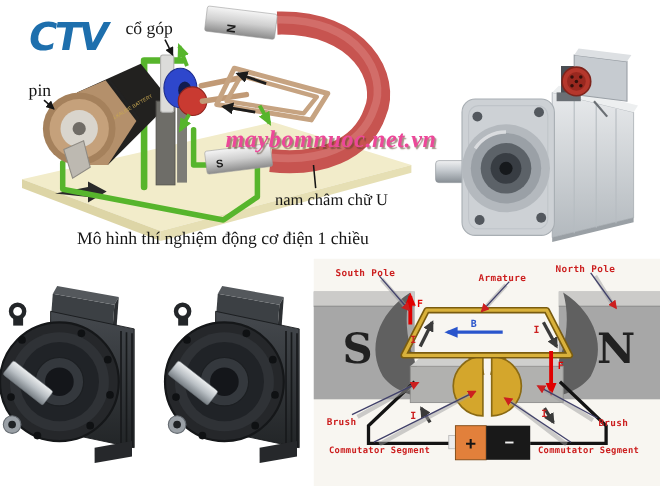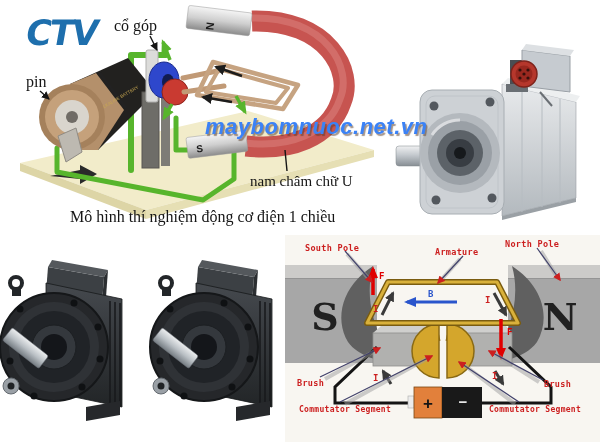--- a/index.html
+++ b/index.html
@@ -4,22 +4,22 @@
 <style>
   html,body{margin:0;padding:0;background:#fff;}
   .canvas{position:relative;width:600px;height:442px;background:#fff;overflow:hidden;
           font-family:"Liberation Sans",sans-serif;}
   .panel{position:absolute;}
   #p-experiment{left:0;top:0;width:390px;height:232px;}
   #p-servo{left:390px;top:0;width:210px;height:232px;}
   #p-motors{left:0;top:235px;width:285px;height:207px;}
   #p-principle{left:285px;top:235px;width:315px;height:207px;}
   .watermark{position:absolute;left:205px;top:114px;z-index:30;
-    font-family:Liberation Sans, sans-serif;font-style:italic;font-weight:bold;
-    font-size:22px;letter-spacing:.5px;color:#3b82f6;
+    font-family:Liberation Serif, serif;font-style:italic;font-weight:bold;
+    font-size:22px;letter-spacing:.5px;color:#ec4899;
     text-shadow:1.5px 1.5px 1px rgba(90,60,40,.55);white-space:nowrap;}
   svg text{user-select:none;}
   .serif-label{font-family:"Liberation Serif",serif;fill:#151515;}
   .mono-red{font-family:"DejaVu Sans Mono",monospace;font-weight:bold;fill:#cc1f1f;letter-spacing:.3px;}
 </style>
 </head>
 <body>
 
 <div class="canvas">
 

